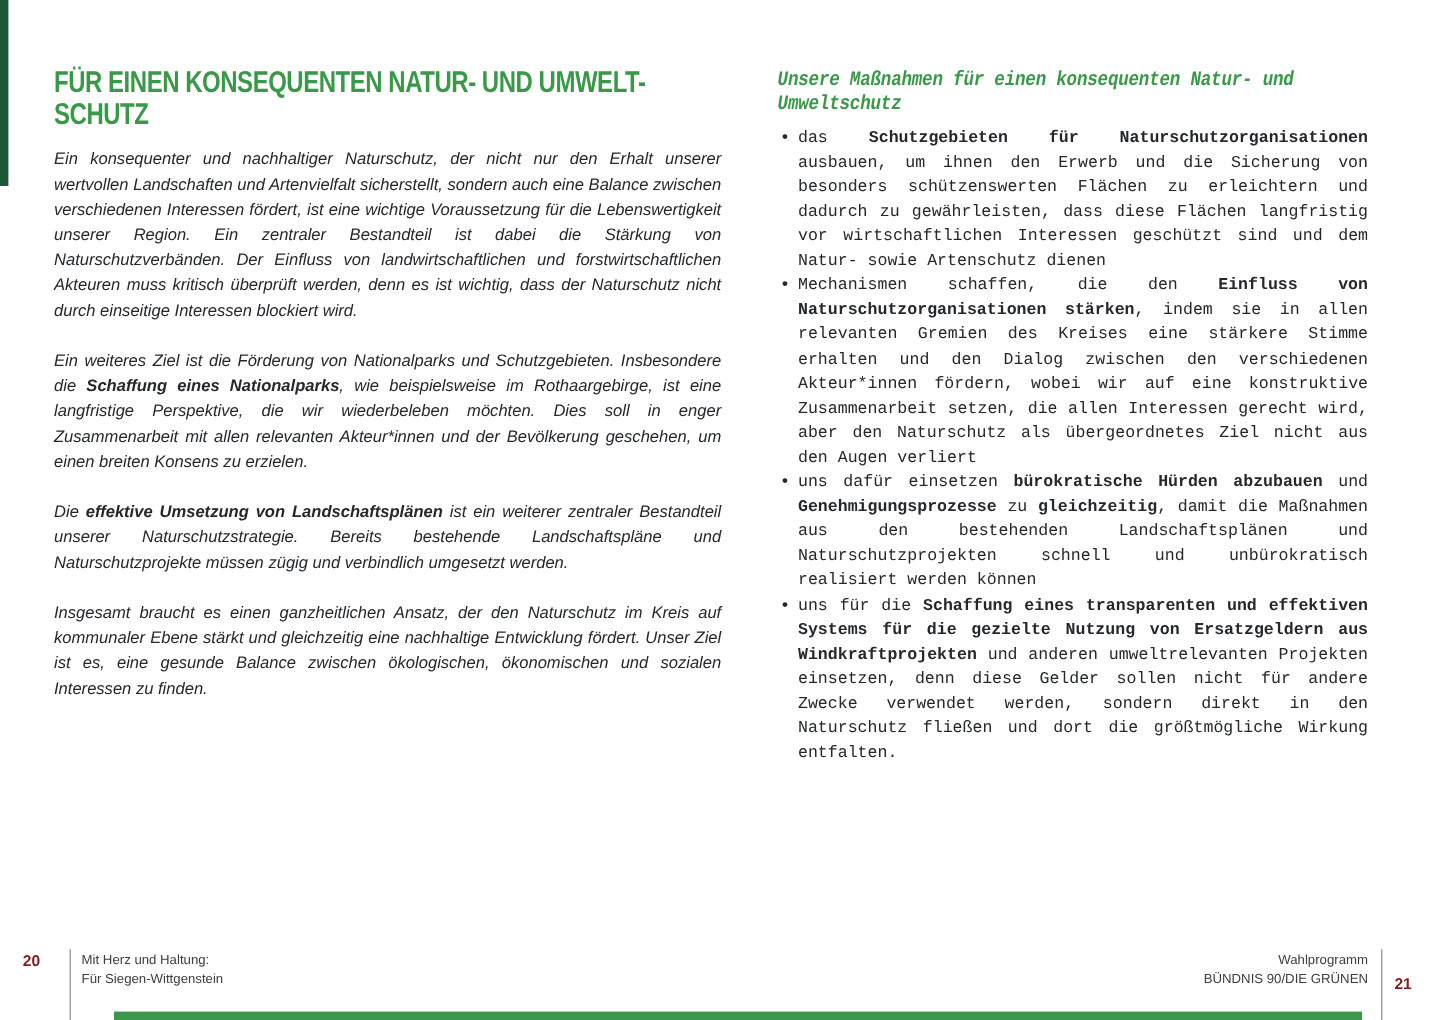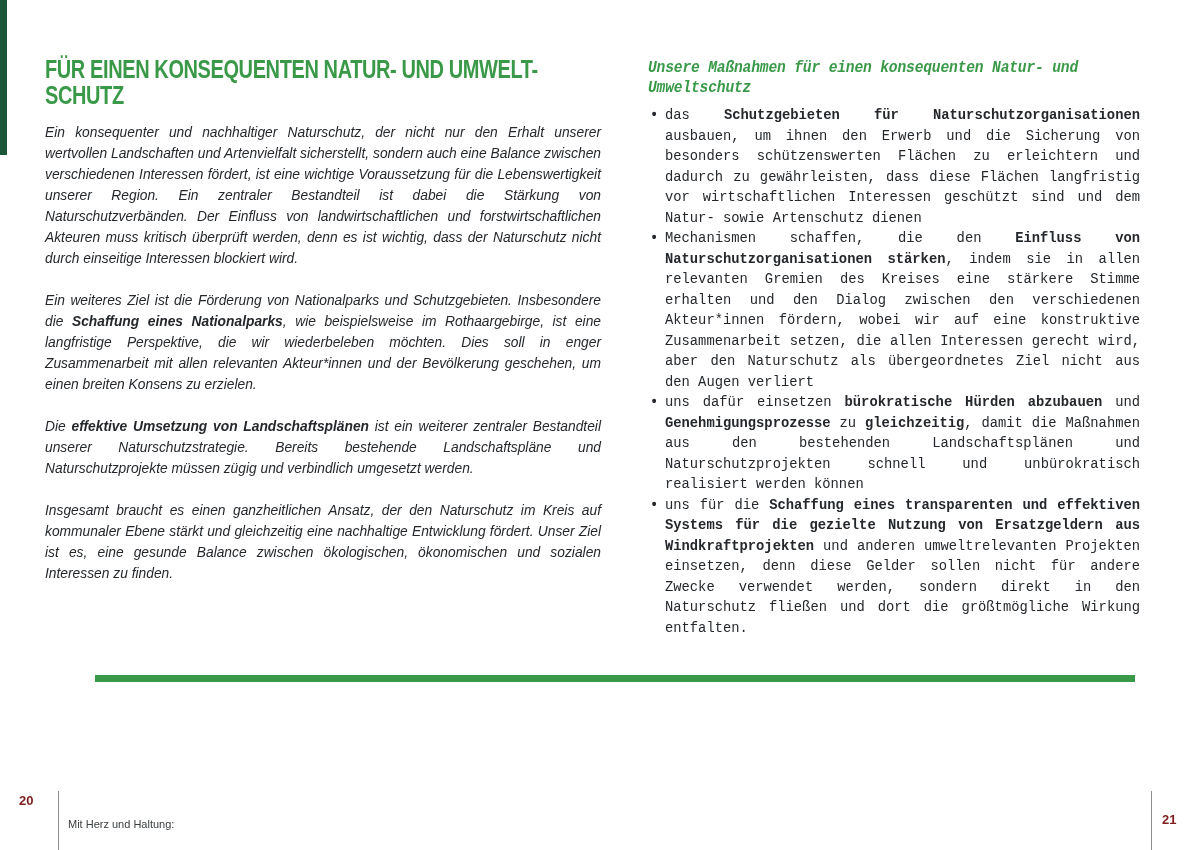--- a/index.html
+++ b/index.html
@@ -4,21 +4,21 @@
 <style>
   html, body { margin: 0; padding: 0; }
   body {
     width: 1200px; height: 850px;
     background: #ffffff;
     font-family: "Liberation Sans", "DejaVu Sans", sans-serif;
     overflow: hidden;
   }
   #spread {
     position: relative;
-    width: 1200px; height: 682px;
+    width: 1200px; height: 850px;
     background: #fff;
   }
 
   
   .chapter-tab {
     position: absolute; left: 0; top: 0;
     width: 7px; height: 155px;
     background: var(--tab-green, #1d5638);
   }
   .bottom-bar {
@@ -99,21 +99,21 @@
     width: 1px; height: 59px;
     background: #8d8d8d;
   }
   .rule-left  { left: 58px; }
   .rule-right { left: 1151px; }
   .footer-text {
     position: absolute; top: 792px;
     font-size: 11px; line-height: 16px;
     color: #3c4043;
   }
-  .footer-text span { display: block; margin-top: 24px; }
+  .footer-text span { display: block; }
   .footer-left  { left: 68px; text-align: left; }
   .footer-right { right: 60px; text-align: right; }
 </style>
 </head>
 <body>
 
 <div id="spread">
 
   <div class="chapter-tab"></div>
   <div class="bottom-bar"></div>
@@ -153,16 +153,20 @@
     </ul>
   </div>
 
   <div class="footer-pagenum pagenum-left">20</div>
   <div class="footer-rule rule-left"></div>
   <div class="footer-text footer-left">
     <span>Mit Herz und Haltung:</span>
     <span>Für Siegen-Wittgenstein</span>
   </div>
 
+  <div class="footer-text footer-right">
+    <span>Wahlprogramm</span>
+    <span>BÜNDNIS 90/DIE GRÜNEN</span>
+  </div>
   <div class="footer-rule rule-right"></div>
   <div class="footer-pagenum pagenum-right">21</div>
 
 </div>
 
 </body></html>

